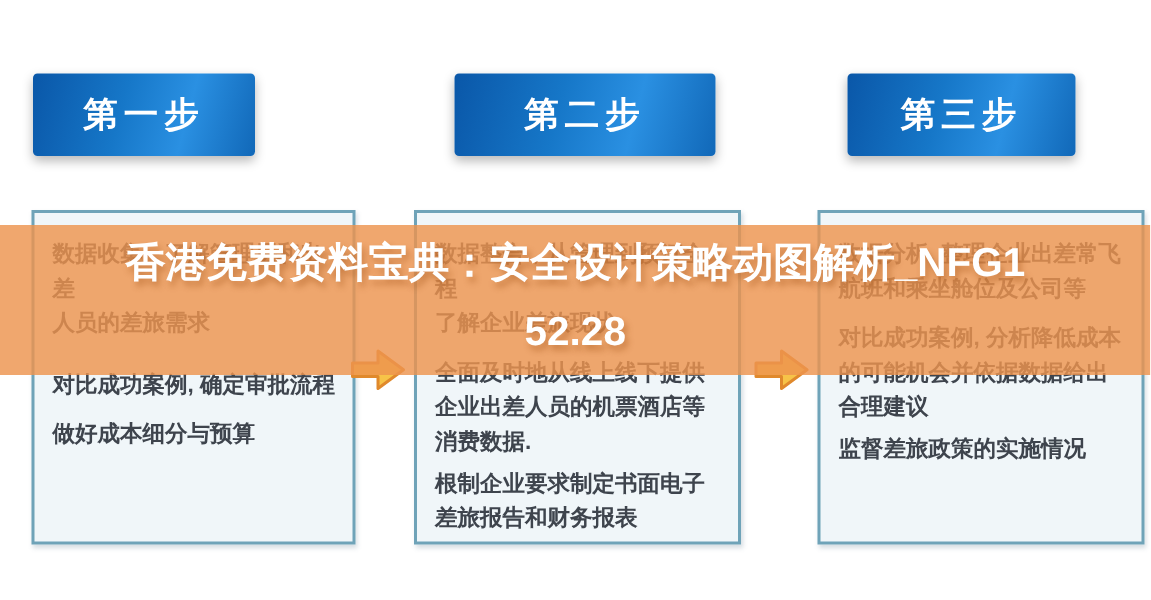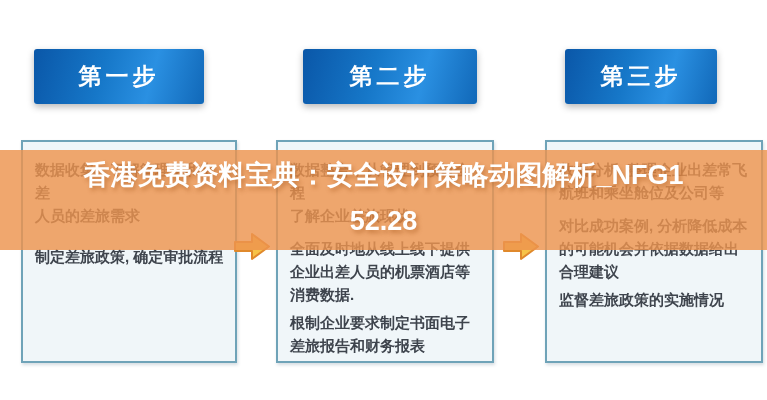--- a/index.html
+++ b/index.html
@@ -12,21 +12,21 @@
   }
   
   .step-header{
     position:absolute;top:49px;height:55px;
     background:linear-gradient(105deg,#0a57a8 0%,#1677c8 40%,#2a90e2 68%,#1168b8 100%);
     border-radius:3px;
     box-shadow:0 3px 7px rgba(0,0,0,0.28);
     display:flex;align-items:center;justify-content:center;
     color:#ffffff;font-size:23px;font-weight:bold;letter-spacing:4px;
   }
-  #step-header-1{left:34px;width:170px;}
+  #step-header-1{left:22px;width:148px;}
   #step-header-2{left:303px;width:174px;}
   #step-header-3{left:565px;width:152px;}
   
   .step-box{
     position:absolute;top:140px;height:223px;
     background:#f0f6f9;
     border:2px solid #6fa3b8;
     box-sizing:border-box;
     box-shadow:1px 2px 3px rgba(90,120,140,0.25);
   }
@@ -74,21 +74,22 @@
     <span>第二步</span>
   </div>
   <div class="step-header" id="step-header-3">
     <span>第三步</span>
   </div>
 
   <div class="step-box" id="step-box-1">
     <div class="box-content">
       <p class="para">数据收集，了解管理层和出差
 人员的差旅需求</p>
-      <p class="para mt-lg">制定差旅政策, 确定审批流程</p>
+      <p class="para mt-lg">对比成功案例, 确定审批流程</p>
+      <p class="para mt-md">做好成本细分与预算</p>
     </div>
   </div>
 
   <div class="step-box" id="step-box-2">
     <div class="box-content">
       <p class="para">数据整合，从管理到预订全程
 了解企业差旅现状</p>
       <p class="para mt-md">全面及时地从线上线下提供
 企业出差人员的机票酒店等
 消费数据.</p>

